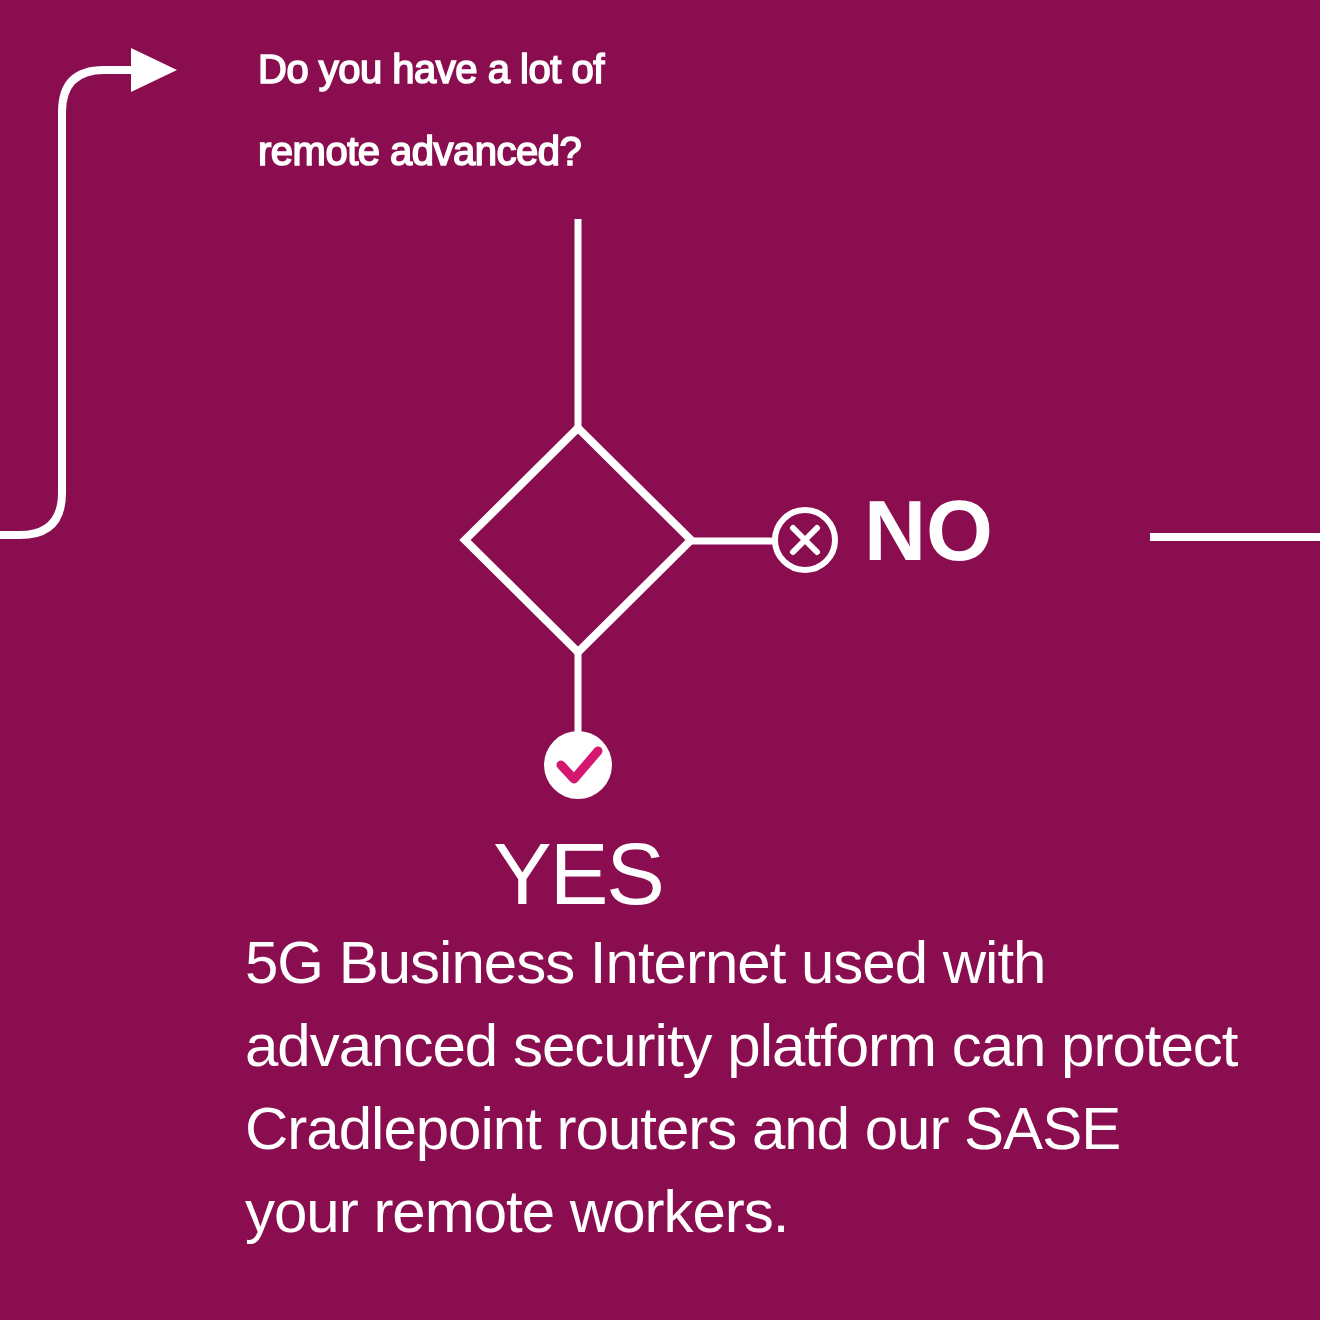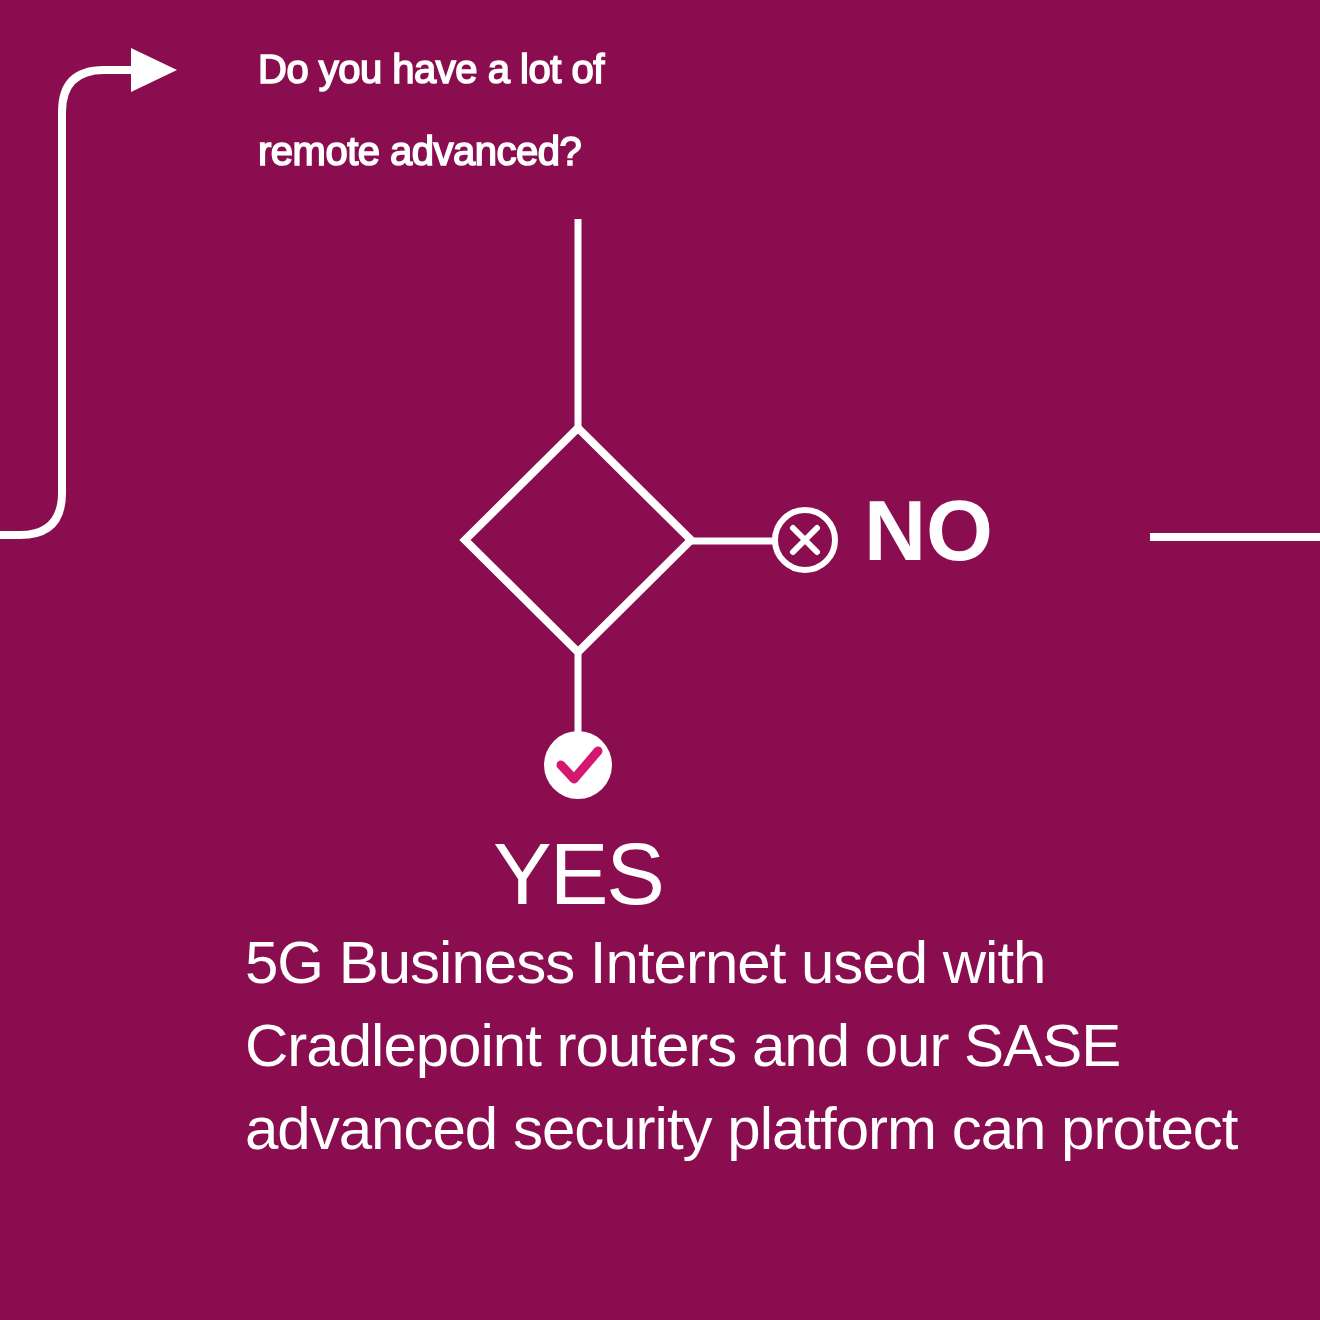--- a/index.html
+++ b/index.html
@@ -99,17 +99,18 @@
   <div class="question">
     <div class="line">Do you have a lot of</div>
     <div class="line">remote advanced?</div>
   </div>
 
   <div class="label-no">NO</div>
   <div class="label-yes">YES</div>
 
   <div class="description">
     <div class="line">5G Business Internet used with</div>
+    <div class="line">advanced security platform can protect</div>
     <div class="line">Cradlepoint routers and our SASE</div>
-    <div class="line">advanced security platform can protect</div>
+    <div class="line">your remote workers.</div>
   </div>
 
 </div>
 
 </body></html>

